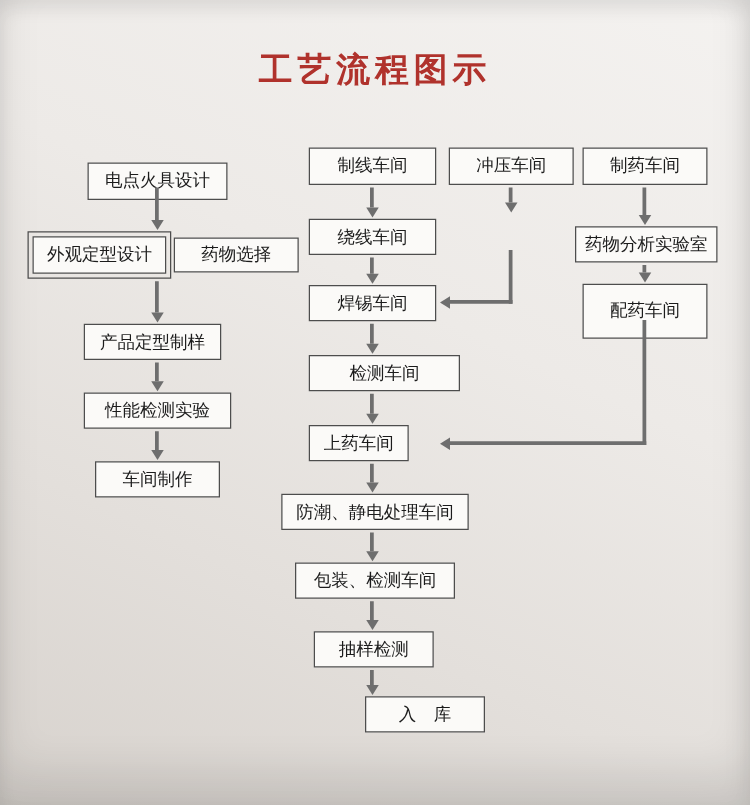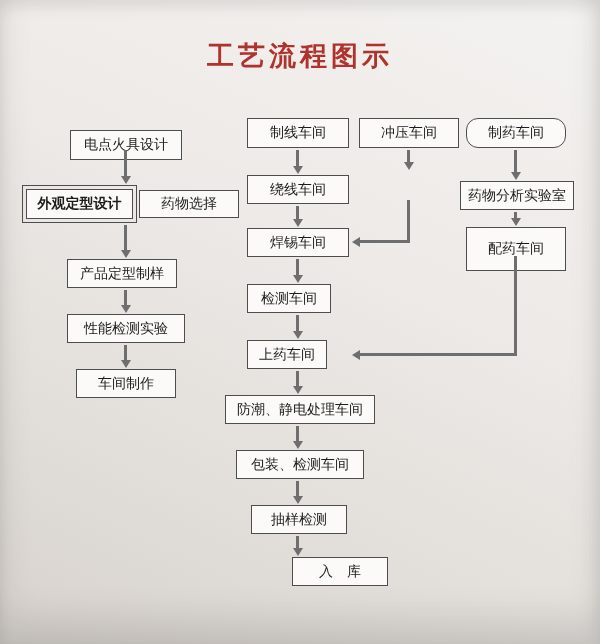--- a/index.html
+++ b/index.html
@@ -55,21 +55,21 @@
 <body>
 
 <div class="paper">
 
   <div class="title">工艺流程图示</div>
 
   <div class="box" style="left:70px;top:118px;width:112px;height:30px;margin-top:12px;">电点火具设计</div>
 
   <div class="va" style="left:124px;top:150px;height:26px;"></div>
 
-  <div class="dbox" style="left:22px;top:185px;width:115px;height:38px;font-weight:bold;">
+  <div class="dbox" style="left:22px;top:185px;width:115px;height:38px;">
     <div class="inner">外观定型设计</div>
   </div>
   <div class="box" style="left:139px;top:190px;width:100px;height:28px;">药物选择</div>
 
   <div class="va" style="left:124px;top:225px;height:25px;"></div>
 
   <div class="box" style="left:67px;top:259px;width:110px;height:29px;">产品定型制样</div>
 
   <div class="va" style="left:124px;top:290px;height:15px;"></div>
 
@@ -84,21 +84,21 @@
   <div class="va" style="left:296px;top:150px;height:16px;"></div>
 
   <div class="box" style="left:247px;top:175px;width:102px;height:29px;">绕线车间</div>
 
   <div class="va" style="left:296px;top:206px;height:13px;"></div>
 
   <div class="box" style="left:247px;top:228px;width:102px;height:29px;">焊锡车间</div>
 
   <div class="va" style="left:296px;top:259px;height:16px;"></div>
 
-  <div class="box" style="left:247px;top:284px;width:84px;height:29px;">检测车间</div>
+  <div class="box" style="left:247px;top:284px;width:121px;height:29px;">检测车间</div>
 
   <div class="va" style="left:296px;top:315px;height:16px;"></div>
 
   <div class="box" style="left:247px;top:340px;width:80px;height:29px;">上药车间</div>
 
   <div class="va" style="left:296px;top:371px;height:15px;"></div>
 
   <div class="box" style="left:225px;top:395px;width:150px;height:29px;">防潮、静电处理车间</div>
 
   <div class="va" style="left:296px;top:426px;height:15px;"></div>
@@ -114,21 +114,21 @@
   <div class="box" style="left:251px;top:557px;width:96px;height:29px;margin-left:41px;">入　库</div>
 
   <div class="box" style="left:359px;top:118px;width:100px;height:30px;">冲压车间</div>
 
   <div class="va" style="left:407px;top:150px;height:12px;"></div>
 
 
   <div class="vl" style="left:407px;top:200px;height:43px;"></div>
   <div class="hal" style="left:360px;top:240px;width:50px;"></div>
 
-  <div class="box" style="left:466px;top:118px;width:100px;height:30px;border-radius:12px;">制药车间</div>
+  <div class="box" style="left:466px;top:118px;width:100px;height:30px;">制药车间</div>
 
   <div class="va" style="left:514px;top:150px;height:22px;"></div>
 
   <div class="box" style="left:460px;top:181px;width:114px;height:29px;">药物分析实验室</div>
 
   <div class="va" style="left:514px;top:212px;height:6px;"></div>
 
   <div class="box" style="left:466px;top:227px;width:100px;height:44px;">配药车间</div>
 
   <div class="vl" style="left:514px;top:256px;height:100px;"></div>

